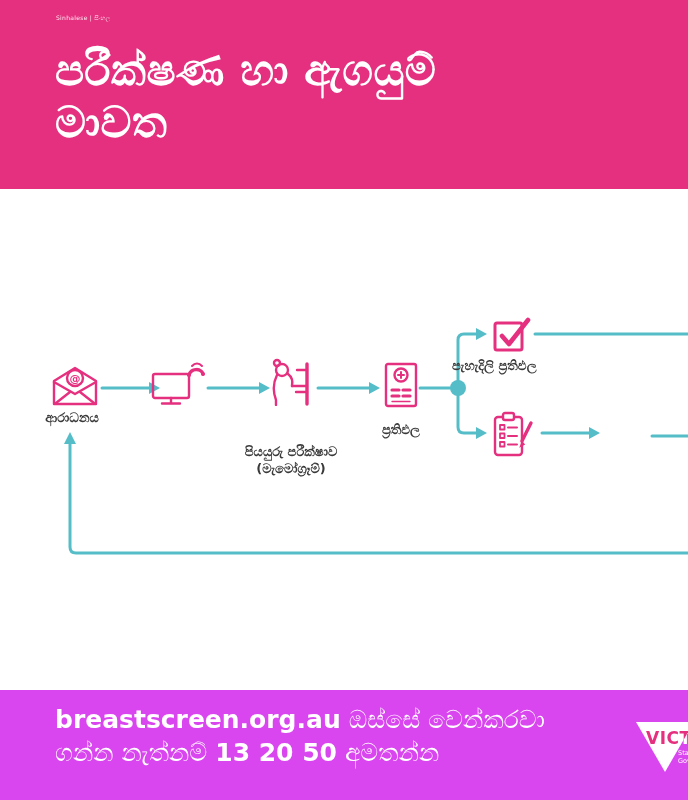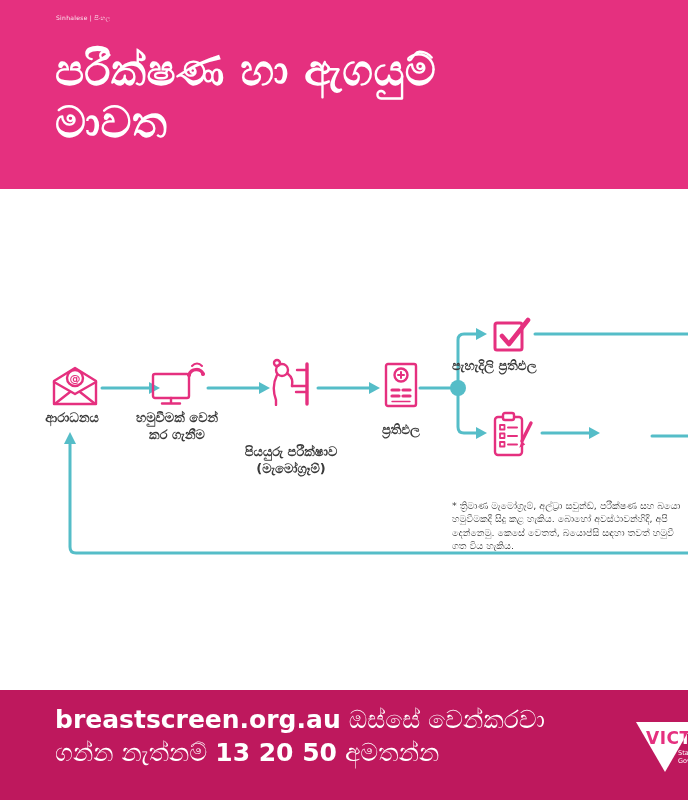--- a/index.html
+++ b/index.html
@@ -17,21 +17,21 @@
   .conn{position:absolute;left:0;top:0;pointer-events:none;}
   .icon{position:absolute;}
   .flabel{position:absolute;color:#3A3A3A;font-size:13px;font-weight:600;line-height:1.3;
           text-align:center;white-space:pre-line;}
   .flabel.left{text-align:left;}
   .flabel.nowrap{white-space:nowrap;}
   .footnote{position:absolute;left:452px;top:499px;width:234px;height:62px;overflow:hidden;
             color:#3A3A3A;font-size:9.5px;line-height:1.4;white-space:pre-line;}
 
   
-  .ftr{position:absolute;left:0;top:690px;width:688px;height:110px;background:#be185d;}
+  .ftr{position:absolute;left:0;top:690px;width:688px;height:110px;background:#d946ef;}
   .ftr-text{position:absolute;left:55px;top:13px;color:#ffffff;font-size:25px;line-height:1.32;}
   .ftr-text b{font-weight:bold;}
   .vic-logo{position:absolute;right:0;top:20px;width:56px;height:70px;overflow:hidden;}
 </style>
 </head>
 <body>
 
 <div class="poster">
 
   <div class="hdr">
@@ -82,22 +82,20 @@
       <svg width="56" height="48" viewBox="0 0 56 48" fill="none" stroke="#E5307F" stroke-width="2.4" stroke-linecap="round" stroke-linejoin="round">
         <rect x="2" y="16" width="36" height="24" rx="2"></rect>
         <path d="M20 40 V45 M11 45.5 H29"></path>
         <path d="M38 17 C40 10 50 10 52 16" stroke-width="3.4"></path>
         <circle cx="38" cy="17" r="2" fill="#E5307F" stroke="none"></circle>
         <circle cx="52" cy="16" r="2" fill="#E5307F" stroke="none"></circle>
         <path d="M41 8 C44 4.5 48 4.5 51 8" stroke-width="2"></path>
         <path d="M43.5 12 C45 10.5 47 10.5 48.5 12" stroke-width="2"></path>
       </svg>
     </div>
-    <div class="flabel" style="left:117px;top:221px;width:120px;">හමුවීමක් වෙන්
-කර ගැනීම</div>
 
     <div class="icon" style="left:266px;top:169px;">
       <svg width="48" height="48" viewBox="0 0 48 48" fill="none" stroke="#E5307F" stroke-width="2.4" stroke-linecap="round" stroke-linejoin="round">
         <circle cx="11" cy="5" r="3"></circle>
         <circle cx="16" cy="12" r="6"></circle>
         <path d="M11 17 C7 25 7 34 10 42 L10 47"></path>
         <path d="M22 16 C26 19 27 23 26 28"></path>
         <path d="M41 6 V46" stroke-width="3.4"></path>
         <path d="M41 12 H31"></path>
         <path d="M41 28 H26"></path>
@@ -134,24 +132,20 @@
         <rect x="9" y="15" width="4.5" height="4.5" stroke-width="1.8"></rect>
         <rect x="9" y="23.5" width="4.5" height="4.5" stroke-width="1.8"></rect>
         <rect x="9" y="32" width="4.5" height="4.5" stroke-width="1.8"></rect>
         <path d="M17 17.5 H26 M17 26 H26 M17 34.5 H26" stroke-width="2"></path>
         <path d="M40 13 L31 31" stroke-width="3.4"></path>
         <path d="M31 31 L28.2 37.8 L34.2 34.6 Z" fill="#E5307F" stroke="none"></path>
       </svg>
     </div>
 
 
-    <div class="footnote" style="top:310px;">* ත්‍රිමාණ මැමෝග්‍රෑම්, අල්ට්‍රා සවුන්ඩ්, පරීක්ෂණ සහ බයො
-හමුවීමකදී සිදු කළ හැකිය. බොහෝ අවස්ථාවන්හිදී, අපි
-දෙන්නෙමු. කෙසේ වෙතත්, බයොප්සි සඳහා තවත් හමුවී
-ගත විය හැකිය.</div>
   </div>
 
   <div class="ftr">
     <div class="ftr-text">
       <div><b>breastscreen.org.au</b><span> ඔස්සේ වෙන්කරවා</span></div>
       <div><span>ගන්න නැත්නම් </span><b>13 20 50</b><span> අමතන්න</span></div>
     </div>
 
     <div class="vic-logo">
       <svg width="120" height="70" viewBox="0 0 120 70">

